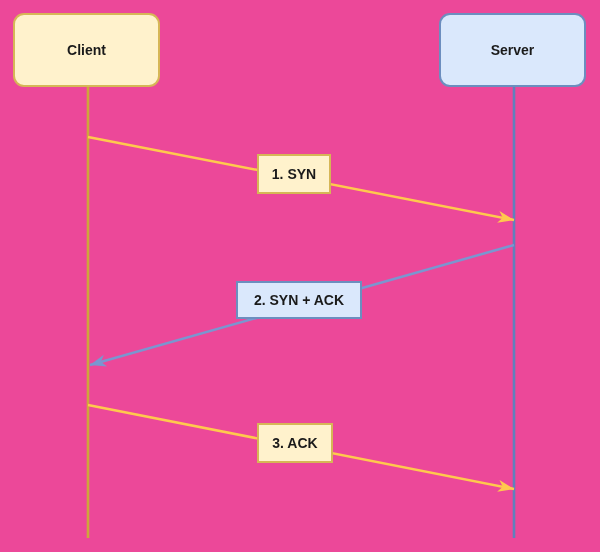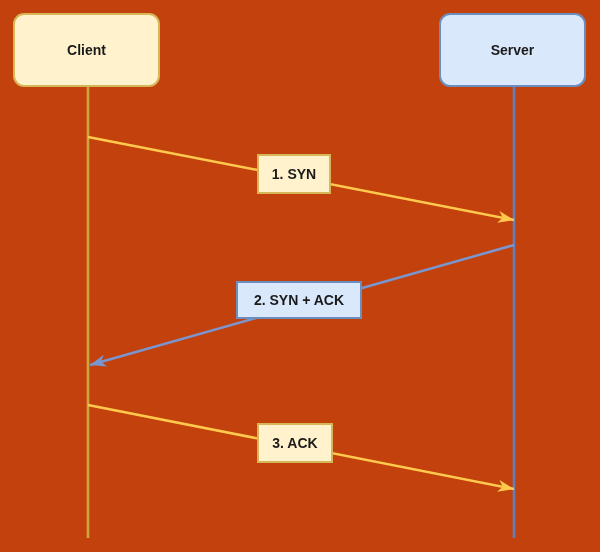--- a/index.html
+++ b/index.html
@@ -4,21 +4,21 @@
 <style>
   html, body {
     margin: 0;
     padding: 0;
     background: #ffffff;
   }
   .canvas {
     position: relative;
     width: 600px;
     height: 552px;
-    background: #c2410c;
+    background: #ec4899;
     overflow: hidden;
     font-family: "Liberation Sans", sans-serif;
   }
   svg text {
     font-family: "Liberation Sans", "DejaVu Sans", sans-serif;
     font-weight: bold;
     fill: #1a1a1a;
   }
   .actor-label { font-size: 14px; }
   .msg-label   { font-size: 14px; }

